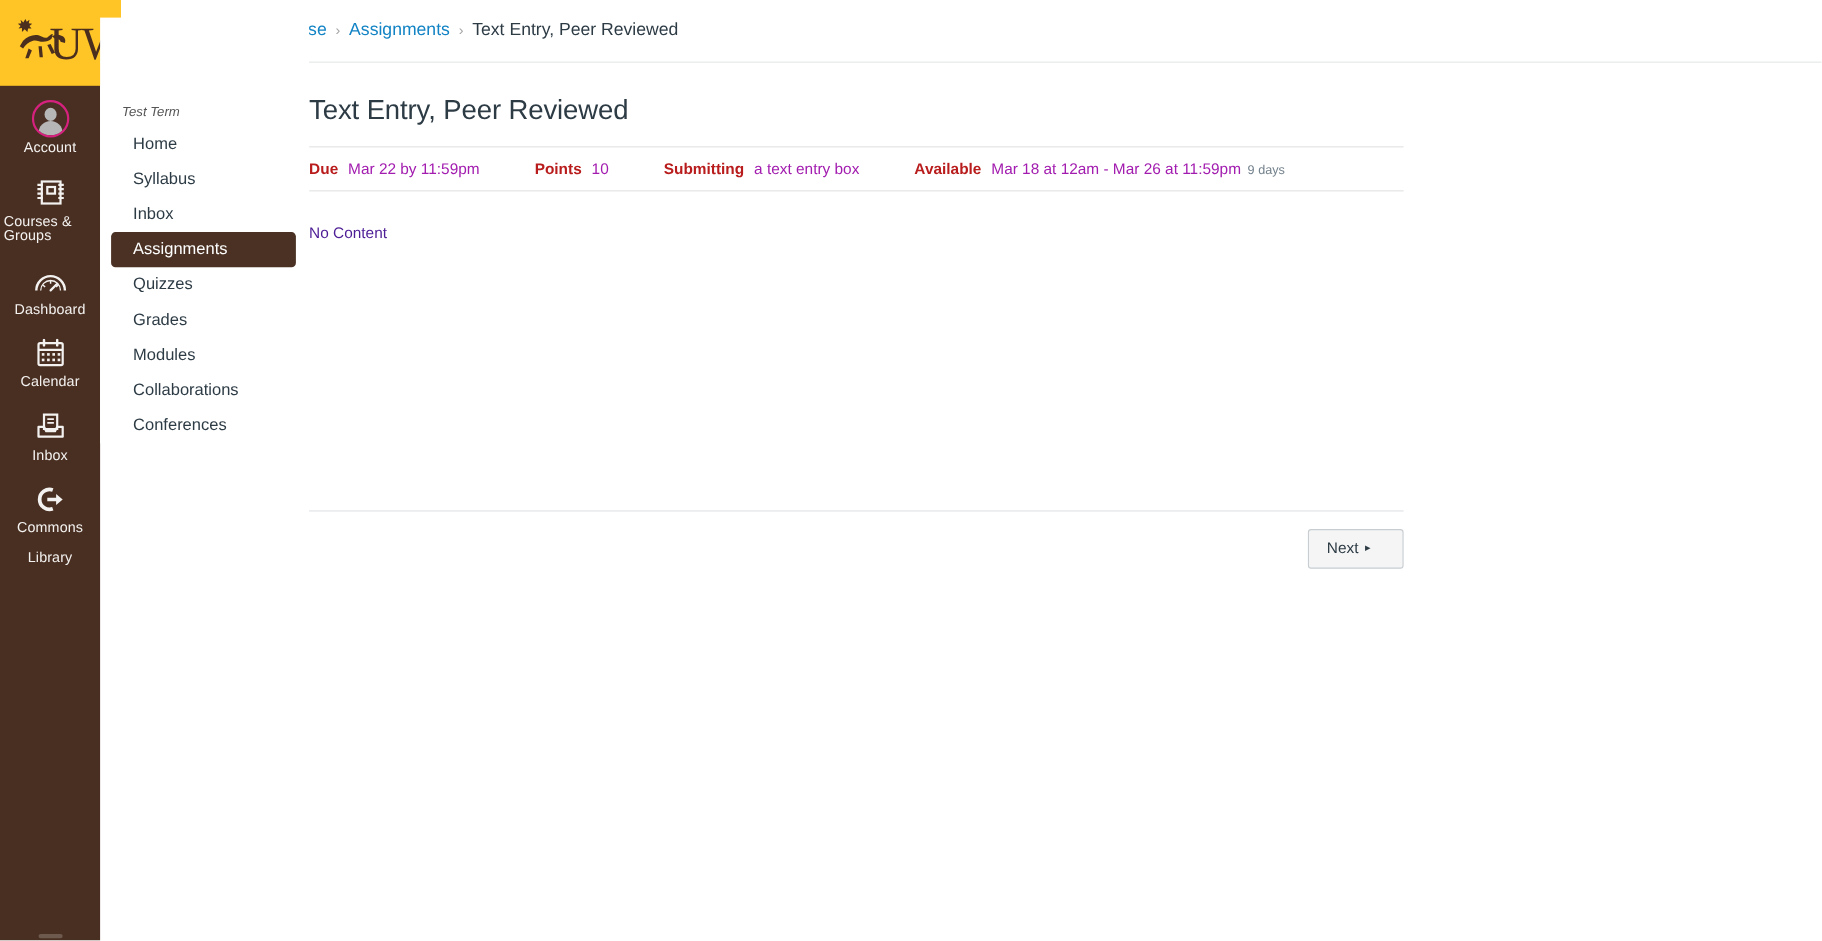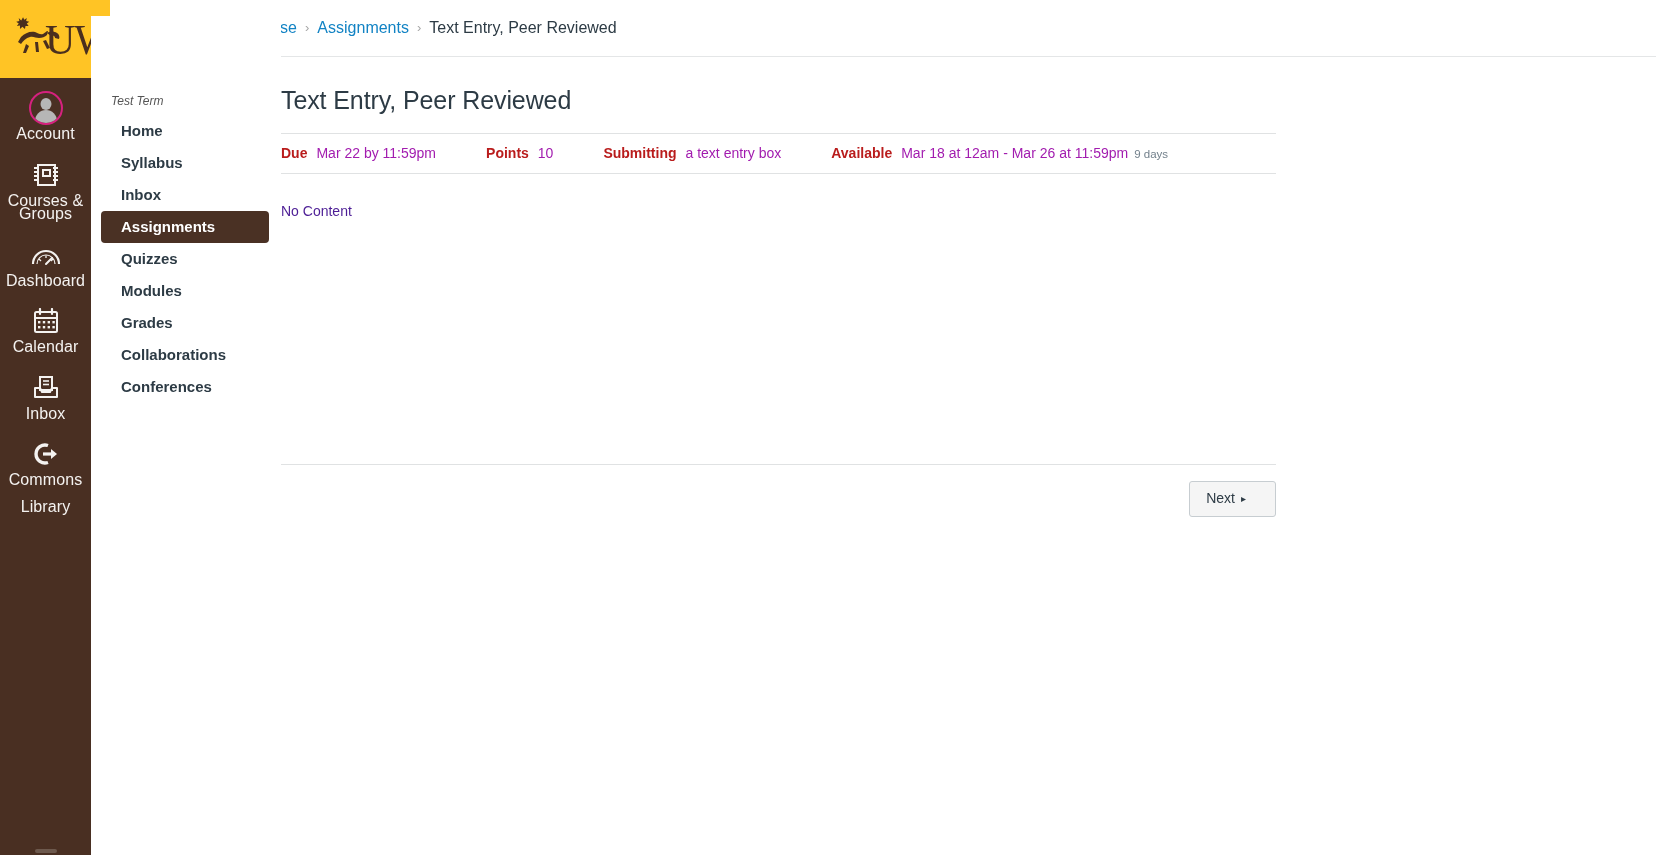--- a/index.html
+++ b/index.html
@@ -35,23 +35,23 @@
     padding-top: 13px; padding-bottom: 4px;
     text-decoration: none; cursor: pointer;
     color: #f2f0ee;
   }
   .gnav-item .gicon {
     height: 34px; width: 40px;
     display: flex; align-items: center; justify-content: center;
     margin-bottom: 2px;
   }
   .gnav-item .glabel {
-    font-size: 16px; line-height: 13.5px;
+    font-size: 13px; line-height: 13.5px;
     letter-spacing: 0.1px;
-    text-align: center; color: #f4f2f0;
+    text-align: left; color: #f4f2f0;
     max-width: 84px;
   }
   .gnav-item.no-icon { padding-top: 9px; }
 
   .avatar-ring {
     width: 34px; height: 34px; border-radius: 50%;
     border: 2.5px solid #d6217f;
     background: #4a3024;
     display: flex; align-items: center; justify-content: center;
     overflow: hidden; position: relative;
@@ -74,21 +74,21 @@
   
   .course-col {
     width: 190px; min-width: 190px;
     padding: 78px 0 0 0;
     background: #ffffff;
   }
   .term-label {
     font-size: 12px; font-style: italic; color: #555555;
     padding: 0 0 6px 20px; line-height: 15px;
   }
-  .course-nav { list-style: none; margin: 0; padding: 0; font-weight: bold; }
+  .course-nav { list-style: none; margin: 0; padding: 0; }
   .course-nav li { margin: 0; }
   .course-nav a {
     display: block; text-decoration: none;
     color: #2d3b45; font-size: 15px; line-height: 18px;
     padding: 7px 12px 7px 20px;
     margin: 0 12px 0 10px;
     border-radius: 4px;
   }
   .course-nav a.active {
     background: #4a3124; color: #ffffff;
@@ -312,24 +312,24 @@
           <li>
               <a href="#">Inbox</a>
             </li>
           <li>
               <a href="#" class="active">Assignments</a>
             </li>
           <li>
               <a href="#">Quizzes</a>
             </li>
           <li>
+              <a href="#">Grades</a>
+            </li>
+          <li>
               <a href="#">Modules</a>
-            </li>
-          <li>
-              <a href="#">Grades</a>
             </li>
           <li>
               <a href="#">Collaborations</a>
             </li>
           <li>
               <a href="#">Conferences</a>
             </li>
         </ul>
       </div>
     </div>

